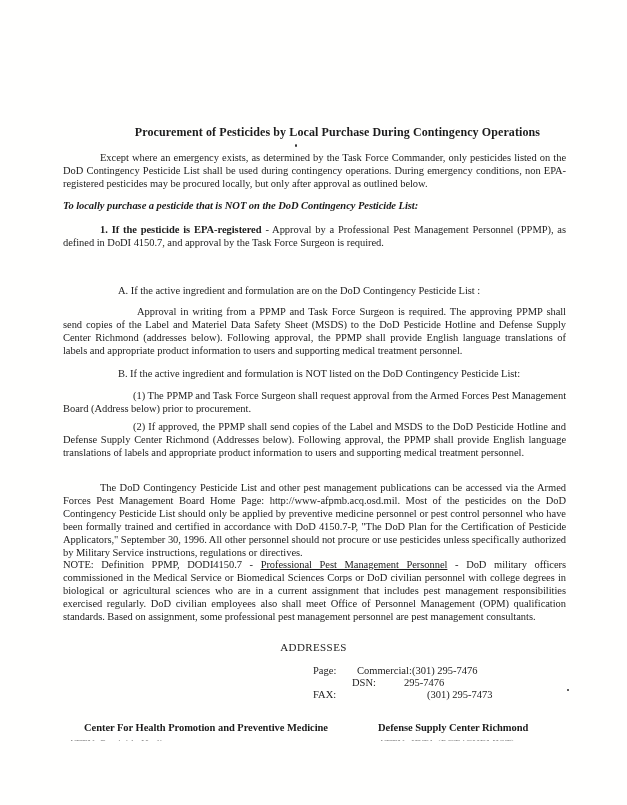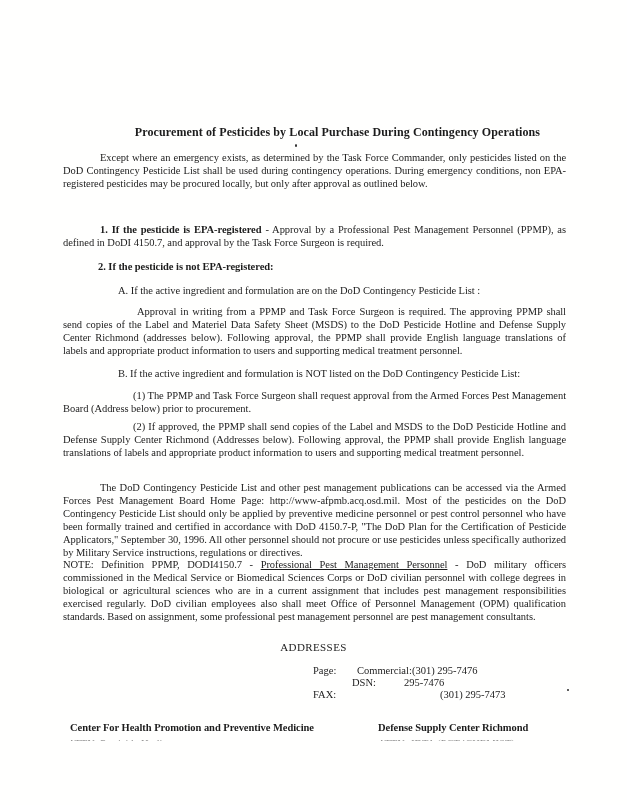--- a/index.html
+++ b/index.html
@@ -42,24 +42,24 @@
 </style>
 </head>
 <body>
 
 <div class="page">
 
   <div class="t title center">Procurement of Pesticides by Local Purchase During Contingency Operations</div>
 
   <div class="t col ind37 p-intro">Except where an emergency exists, as determined by the Task Force Commander, only pesticides listed on the DoD Contingency Pesticide List shall be used during contingency operations.  During emergency conditions, non EPA-registered pesticides may be procured locally, but only after approval as outlined below.</div>
 
+  <div class="t col bi p-heading">To locally purchase a pesticide that is NOT on the DoD Contingency Pesticide List:</div>
 
   <div class="t col ind37 p-item1"><span class="b">1.  If the pesticide is EPA-registered</span><span> - Approval by a Professional Pest Management Personnel (PPMP), as defined in DoDI 4150.7, and approval by the Task Force Surgeon is required.</span></div>
 
-  <div class="t col b ind35 p-item2">2.  If the pesticide is not EPA-registered:</div>
 
   <div class="t col ind55 p-subA">A.  If the active ingredient and formulation are on the DoD Contingency Pesticide List :</div>
 
   <div class="t col ind74 p-paraA">Approval in writing from a PPMP and Task Force Surgeon is required.  The approving PPMP shall send copies of the Label and Materiel Data Safety Sheet (MSDS) to the DoD Pesticide Hotline and Defense Supply Center Richmond (addresses below).  Following approval, the PPMP shall provide English language translations of labels and appropriate product information to users and supporting medical treatment personnel.</div>
 
   <div class="t col ind55 p-subB">B.  If the active ingredient and formulation is NOT listed on the DoD Contingency Pesticide List:</div>
 
   <div class="t col ind70 p-paraB1">(1)  The PPMP and Task Force Surgeon shall request approval from the Armed Forces Pest Management Board (Address below) prior to procurement.</div>
 
   <div class="t col ind70 p-paraB2">(2)  If approved, the PPMP shall send copies of the Label and MSDS to the DoD Pesticide Hotline and Defense Supply Center Richmond (Addresses below).  Following approval, the PPMP shall provide English language translations of labels and appropriate product information to users and supporting medical treatment personnel.</div>
@@ -71,24 +71,24 @@
   <div class="t center p-addresses">ADDRESSES</div>
 
 
   <div>
     <span class="phone-line" style="left:313px;top:665px;">Page:</span>
     <span class="phone-line" style="left:349px;top:665px;padding-left:8px;">Commercial:</span>
     <span class="phone-line" style="left:412px;top:665px;">(301) 295-7476</span>
     <span class="phone-line" style="left:352px;top:677px;">DSN:</span>
     <span class="phone-line" style="left:404px;top:677px;">295-7476</span>
     <span class="phone-line" style="left:313px;top:689px;">FAX:</span>
-    <span class="phone-line" style="left:440px;top:689px;">(301) 295-7473</span>
+    <span class="phone-line" style="left:427px;top:689px;">(301) 295-7473</span>
   </div>
 
-  <div class="t b p-bottomrow" style="left:70px;width:320px;text-align:left;">Center For Health Promotion and Preventive Medicine</div>
+  <div class="t b p-bottomrow" style="left:46px;width:320px;text-align:center;">Center For Health Promotion and Preventive Medicine</div>
   <div class="t b p-bottomrow" style="left:378px;width:240px;text-align:left;">Defense Supply Center Richmond</div>
 
   <div class="cutrow" style="left:68px;width:250px;">
     <span class="cut-text">ATTN: Pesticide Hotline</span>
   </div>
   <div class="cutrow" style="left:378px;width:230px;">
     <span class="cut-text">ATTN: JDTA (PCT4CHEMIST)</span>
   </div>
 
   <span class="speck" style="left:295px;top:144px;width:2px;height:3px;"></span>

